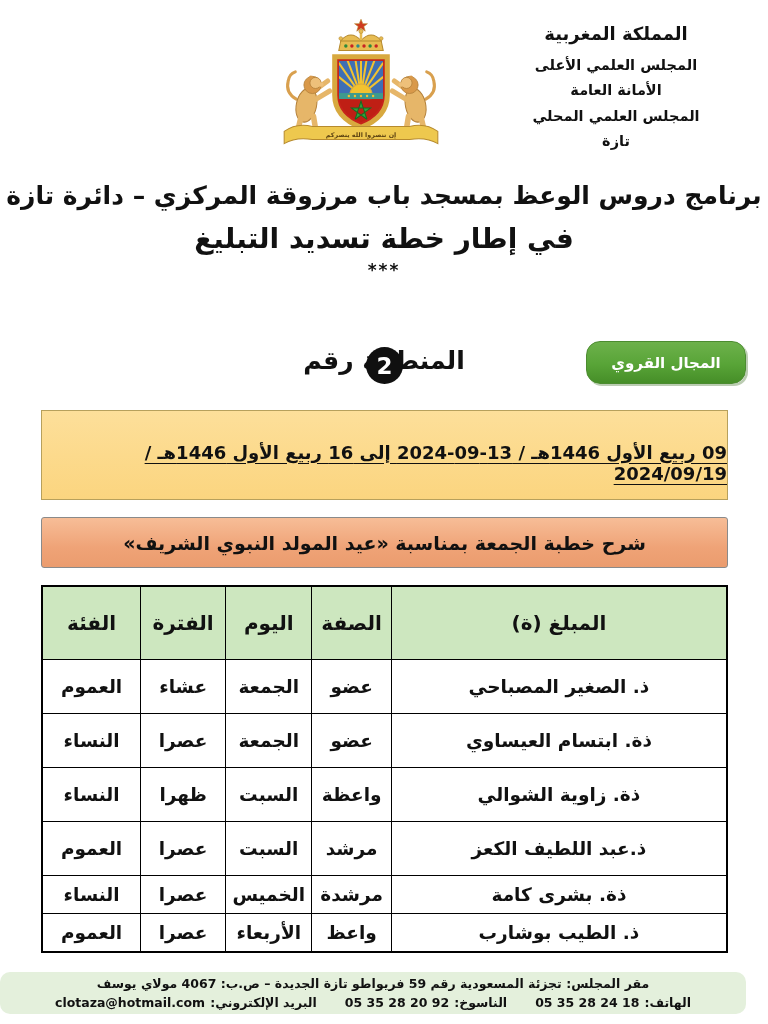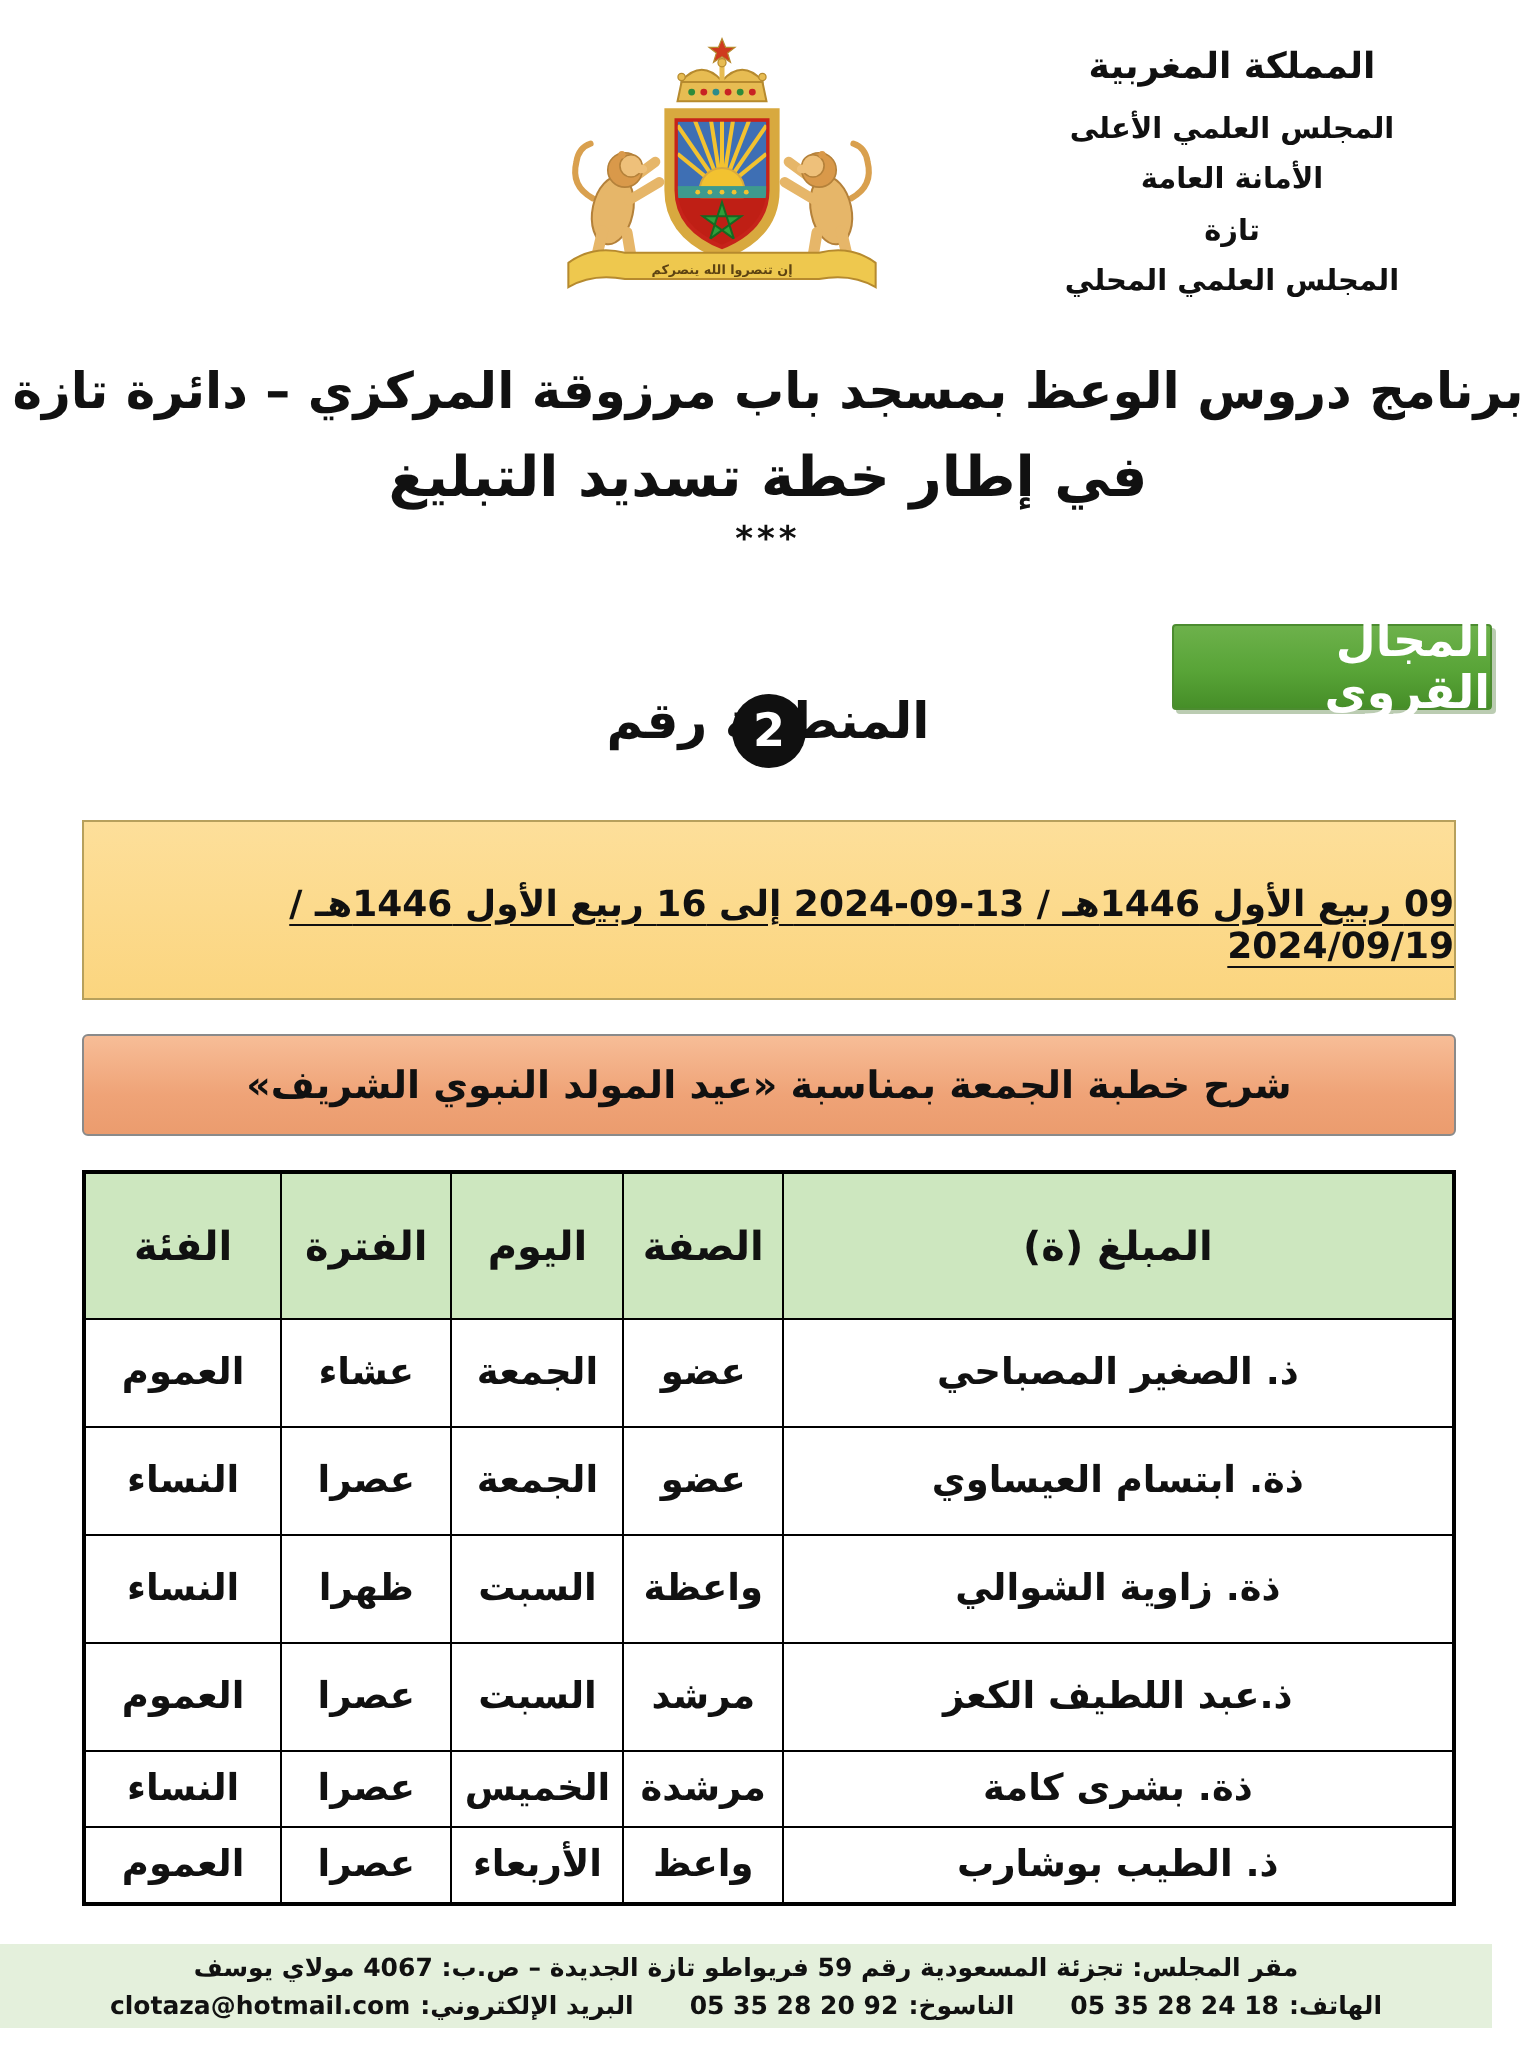--- a/index.html
+++ b/index.html
@@ -28,26 +28,26 @@
          font-size:17px;font-weight:700;letter-spacing:2px;}
   .region-label{position:absolute;top:298px;right:0;left:0;text-align:center;
           font-size:25px;font-weight:700;margin-top:48px;}
   .region-circle{
     position:absolute;top:347px;left:calc(50% - 18px);width:37px;height:37px;
     border-radius:50%;background:#101010;color:#fff;
     display:flex;align-items:center;justify-content:center;
     font-size:23px;font-weight:700;
   }
   .area-badge{
-    position:absolute;top:312px;left:auto;right:22px;width:158px;height:41px;
+    position:absolute;top:341px;left:auto;right:22px;width:158px;height:41px;
     background:linear-gradient(180deg,#6db14b 0%,#58a437 55%,#468e28 100%);
-    border:1px solid #4c8c30;border-radius:2px;
+    border:1px solid #4c8c30;border-radius:14px;
     box-shadow:2px 2px 0 rgba(60,110,35,.35);
     display:flex;align-items:center;justify-content:center;
-    color:#fff;font-size:23px;font-weight:700;
+    color:#fff;font-size:15px;font-weight:700;
   }
 
   
   .week-box{
     position:absolute;top:410px;left:41px;width:687px;height:90px;
     background:linear-gradient(180deg,#fddf9a 0%,#fbd57f 100%);
     border:1px solid #b7a05c;
     display:flex;flex-direction:column;align-items:center;justify-content:center;
     gap:9px;box-sizing:border-box;
   }
@@ -71,39 +71,39 @@
   .sched{border:2px solid #000;}
   .sched th{background:#cde7bf;height:72px;font-size:20px;}
   .sched td{font-size:18.5px;background:#fff;}
   .row-tall td{height:53px;}
   .row-short td{height:37px;}
 
   
   .footer{
     position:absolute;top:972px;left:0;width:746px;height:42px;
     background:#e4f0dc;display:flex;flex-direction:column;
-    align-items:center;justify-content:center;gap:1px;
+    align-items:center;justify-content:center;gap:1px;border-radius:10px;
   }
   .footer-line{font-size:12.5px;font-weight:700;line-height:18px;}
   .contact-line{display:flex;direction:rtl;align-items:center;gap:6px;}
   .fgroup{display:flex;direction:rtl;gap:5px;}
   .fgroup + .fgroup{margin-right:22px;}
   .ltr{direction:ltr;unicode-bidi:isolate;}
 </style>
 </head>
 <body>
 
 <div class="page">
 
   <div class="org-block">
     <div class="org-line-0">المملكة المغربية</div>
     <div class="org-line">المجلس العلمي الأعلى</div>
     <div class="org-line">الأمانة العامة</div>
+    <div class="org-line">المجلس العلمي المحلي</div>
     <div class="org-line">تازة</div>
-    <div class="org-line">المجلس العلمي المحلي</div>
   </div>
 
   <div class="emblem">
     <svg viewBox="0 0 184 140" width="186" height="142" xmlns="http://www.w3.org/2000/svg">
 
       <polygon points="92,1 93.8,5.4 98.4,5.4 94.8,8.2 96.2,12.8 92,10 87.8,12.8 89.2,8.2 85.6,5.4 90.2,5.4" fill="#cf3a1e" stroke="#b68a2e" stroke-width="0.6"></polygon>
 
       <g>
         <path d="M72,22 Q82,11 92,22 Q102,11 112,22 L112,23 L72,23 Z" fill="#e7bc52" stroke="#b68a2e" stroke-width="1"></path>
         <line x1="92" y1="22" x2="92" y2="14" stroke="#e7bc52" stroke-width="2.5"></line>

